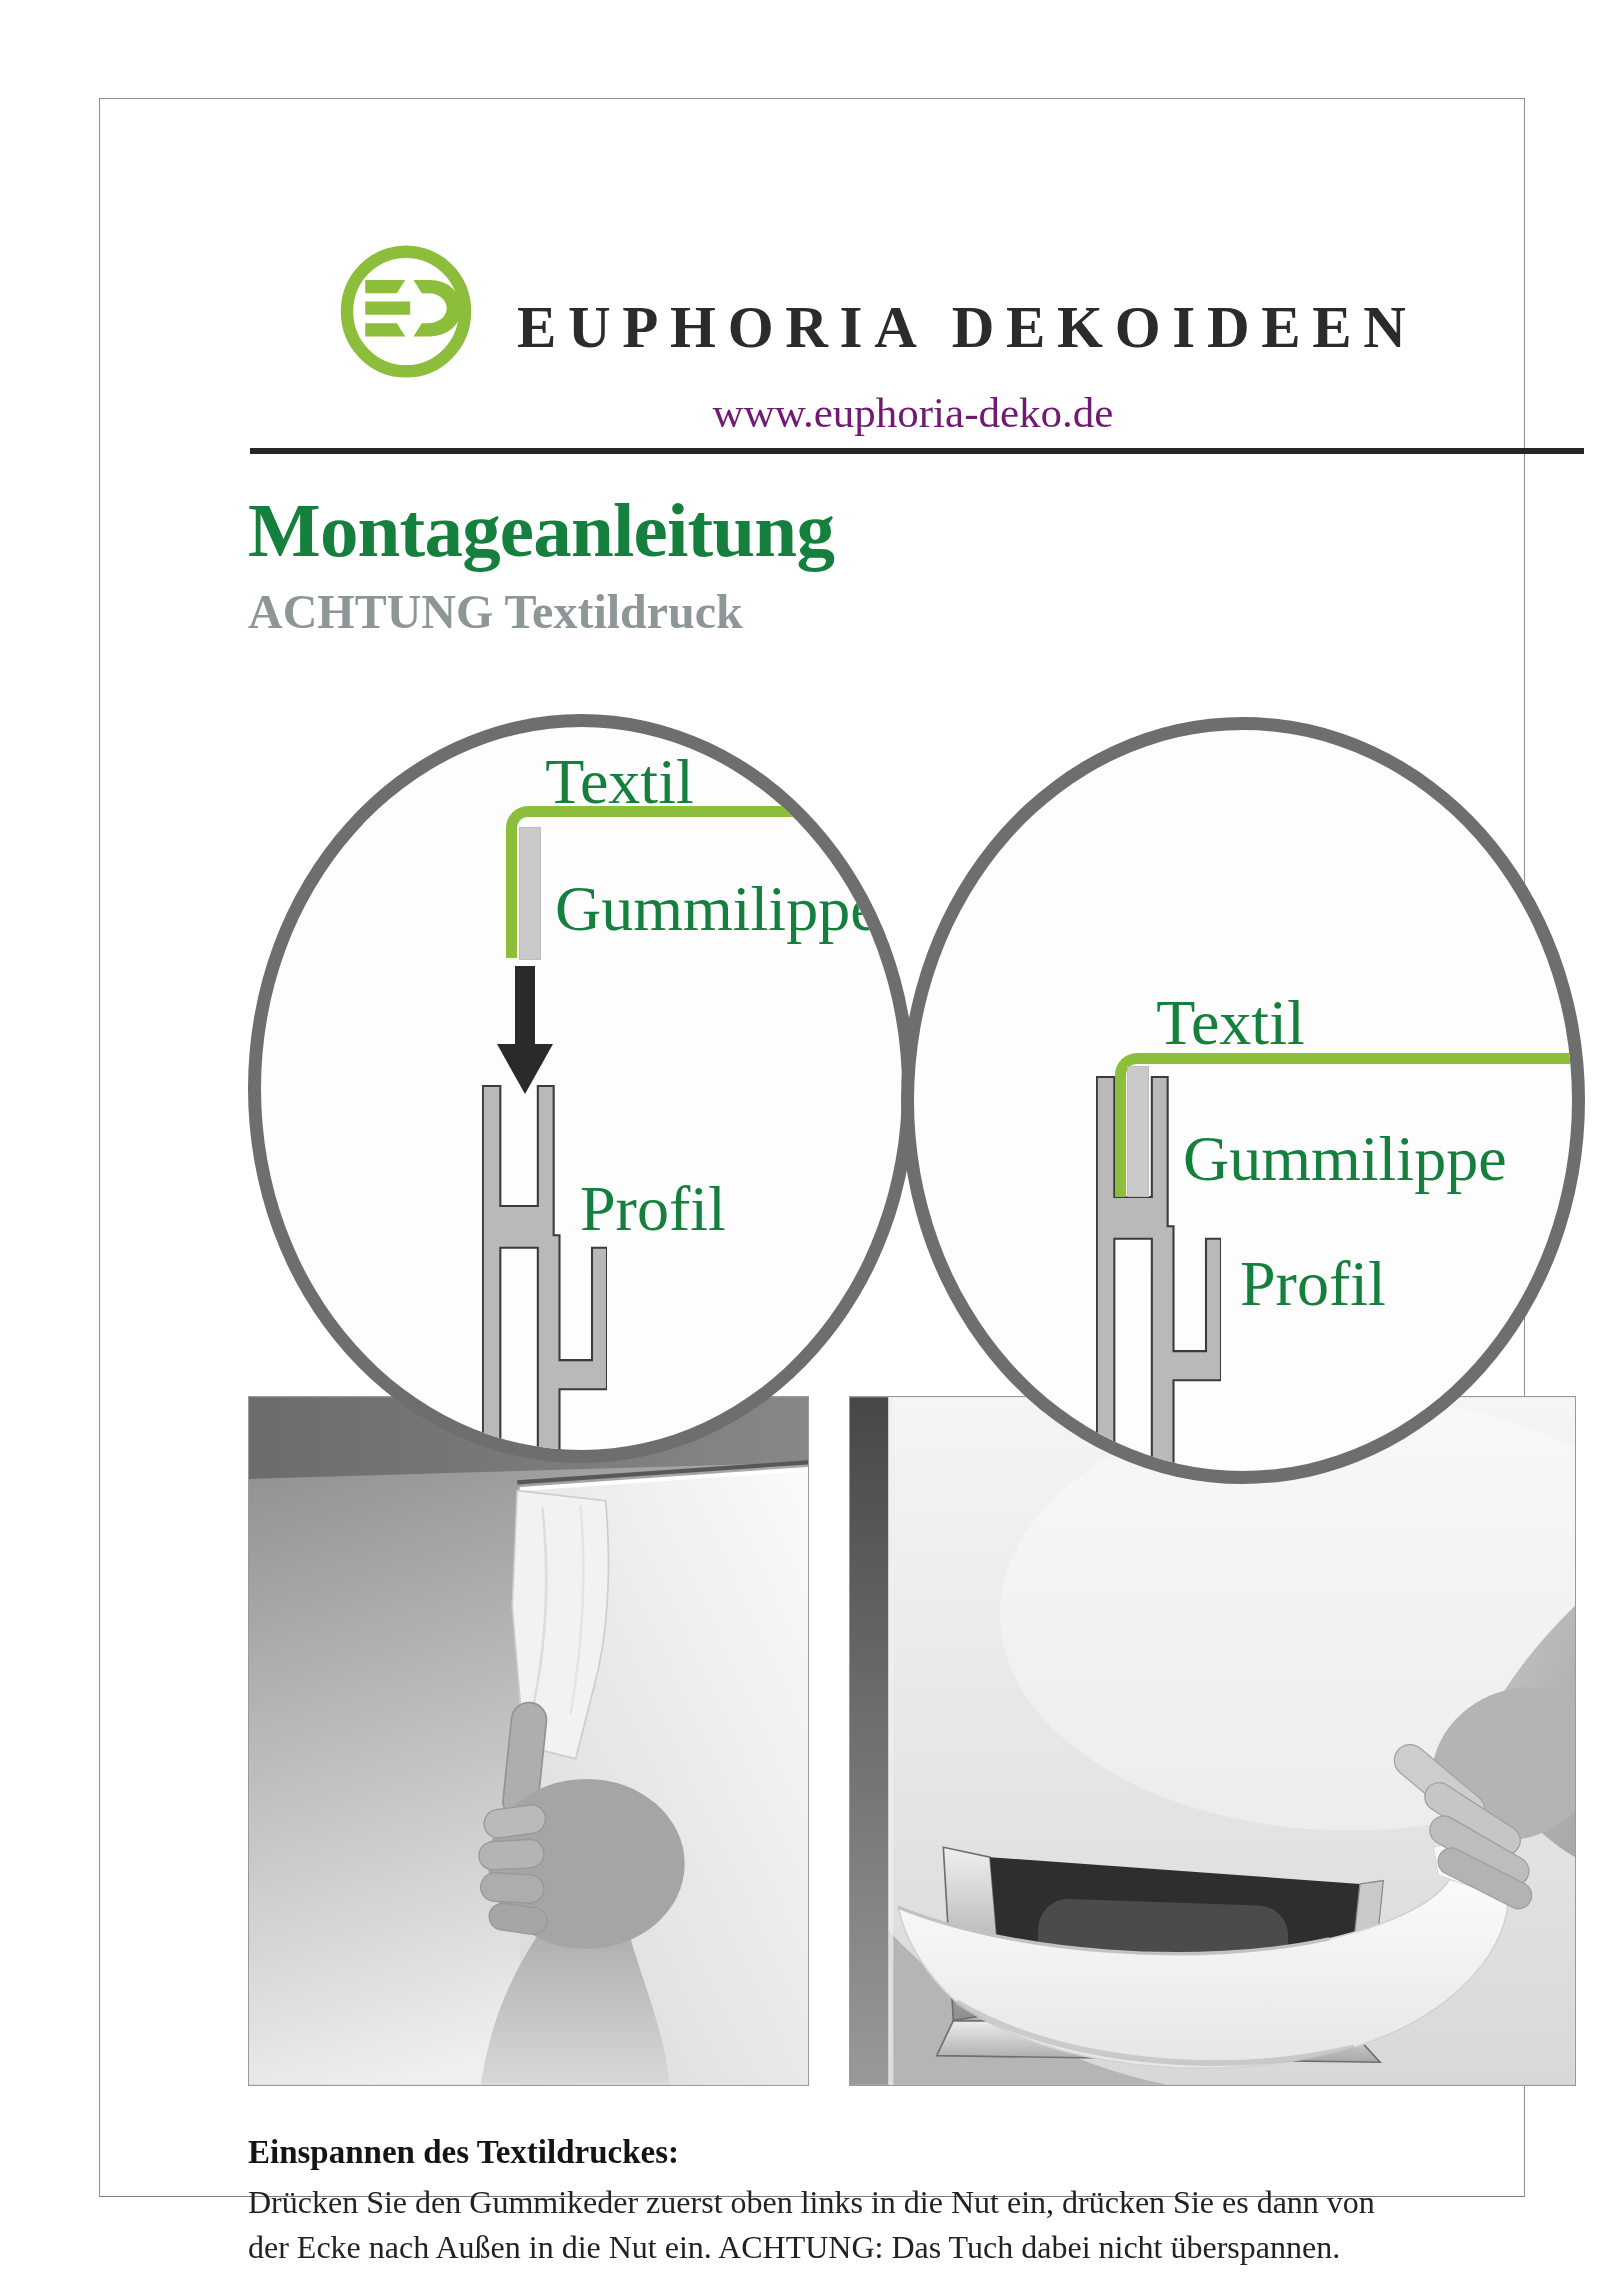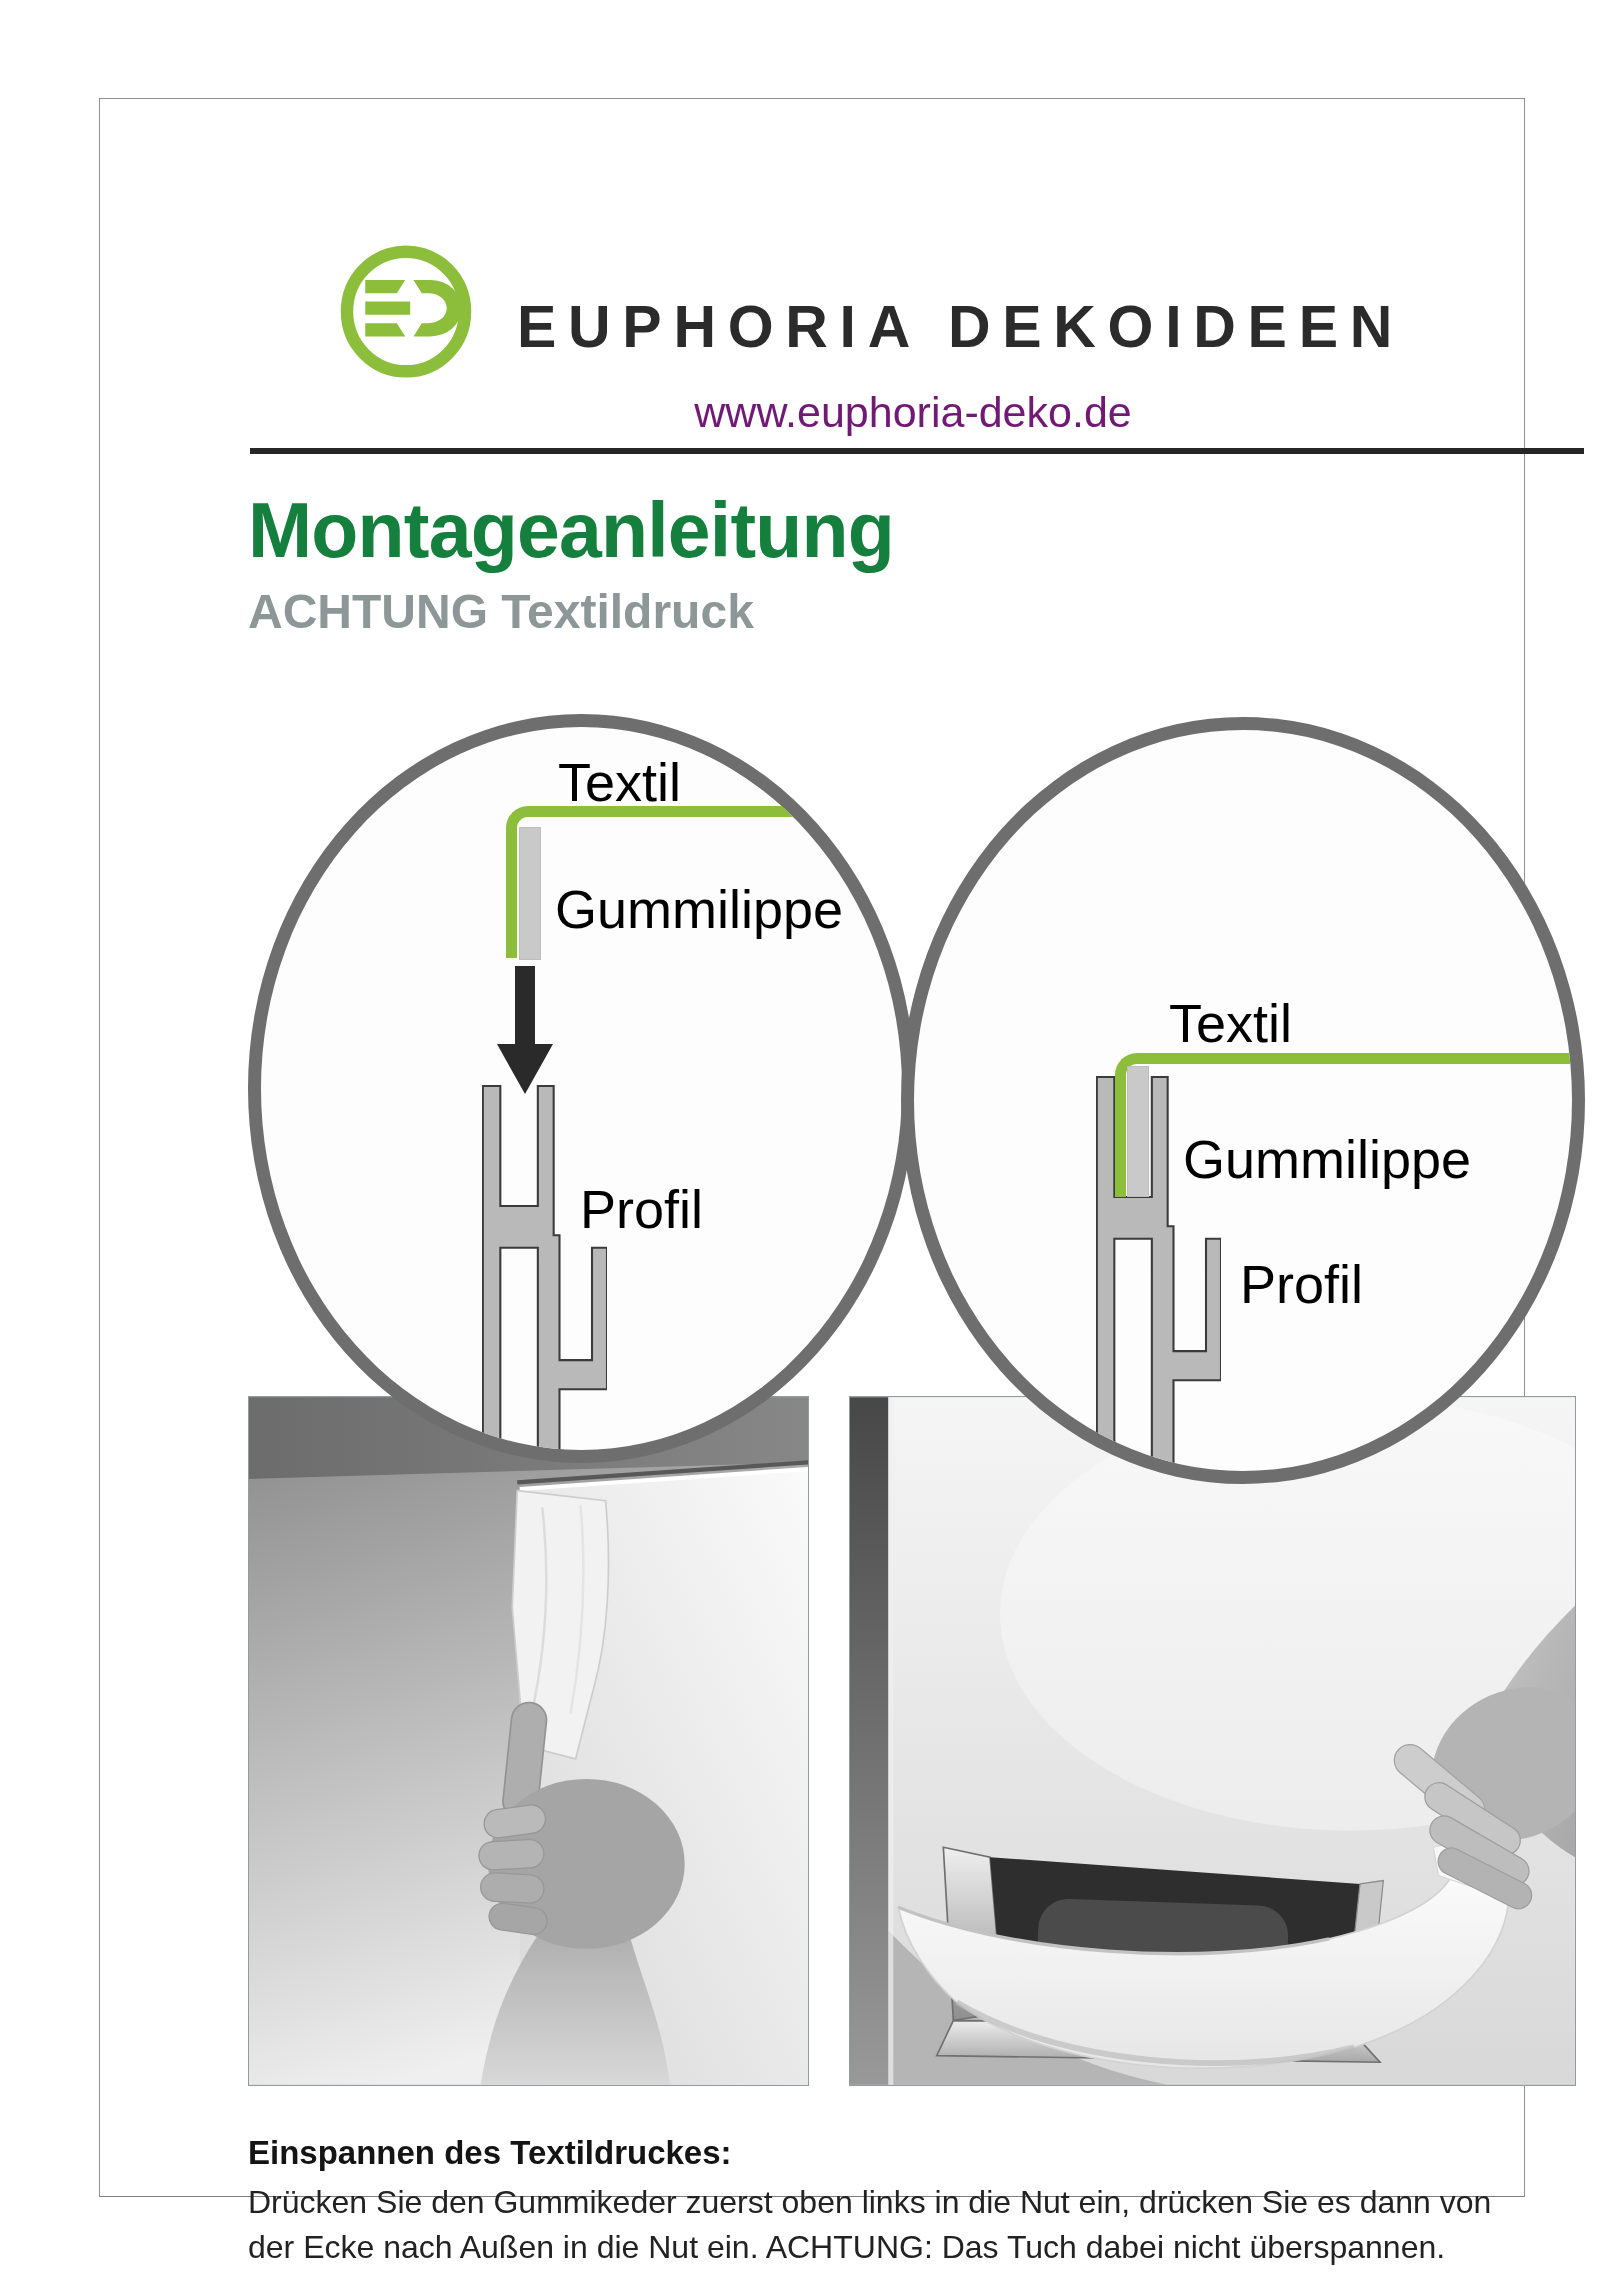--- a/index.html
+++ b/index.html
@@ -1,38 +1,38 @@
 <!DOCTYPE html>
 <html style="font-size:13.3px"><head>
 <meta charset="utf-8">
 <style>
   html,body{margin:0;padding:0;background:#ffffff;}
   #page{position:relative;width:1600px;height:2295px;background:#ffffff;overflow:hidden;
-        font-family:Liberation Sans, sans-serif;color:#222;}
+        font-family:Liberation Serif, serif;color:#222;}
   
   #frame{position:absolute;left:99px;top:98px;width:1424px;height:2097px;
          border:1.7px solid #8c9094;border-bottom-color:#7a7e82;background:#ffffff;}
   
   #logo{position:absolute;left:240px;top:146px;width:132px;height:133px;}
   #brand{position:absolute;left:417px;top:197px;width:1051px;font-size:59px;font-weight:bold;
          letter-spacing:11.7px;color:#2b2b2b;line-height:63px;white-space:nowrap;}
   #website{position:absolute;left:242px;top:289px;width:1142px;text-align:center;
            font-size:43px;color:#701a75;}
   #rule{position:absolute;left:150px;top:349px;width:1334px;height:5.8px;background:#262626;}
   #title{position:absolute;left:148px;top:390px;font-size:77px;font-weight:bold;color:#15803d;
          letter-spacing:-0.8px;line-height:83px;}
   #subtitle{position:absolute;left:148px;top:485px;font-size:48px;font-weight:bold;color:#8d9798;
             line-height:55px;}
   
   .circle{position:absolute;border:13.3px solid #6e6e6e;border-radius:50%;background:#fdfdfd;
           overflow:hidden;box-sizing:border-box;}
   #circle1{left:148px;top:615px;width:667px;height:749px;z-index:4;}
   #circle2{left:801px;top:618px;width:684px;height:767px;z-index:5;}
   .circle *{position:absolute;}
-  .dlabel{font-size:54px;color:#000000;white-space:nowrap;line-height:60px;}
+  .dlabel{font-size:64px;color:#15803d;white-space:nowrap;line-height:60px;}
   .greenL{box-sizing:border-box;border-top:11px solid #8cbe3c;border-left:11px solid #8cbe3c;
           border-top-left-radius:22px;}
   .gummi-bar{width:20px;background:#c9c9c9;border:0.8px solid #bdbdbd;}
   .arrow-stem{width:20px;height:79px;background:#2a2a2a;}
   .arrow-head{width:0;height:0;border-left:28px solid transparent;border-right:28px solid transparent;
               border-top:50px solid #2a2a2a;}
   
   .photo{position:absolute;border:1.7px solid #949a9e;overflow:hidden;background:#cccccc;z-index:2;}
   #photo1{left:148px;top:1297px;width:559px;height:688px;}
   #photo2{left:749px;top:1297px;width:725px;height:688px;}

